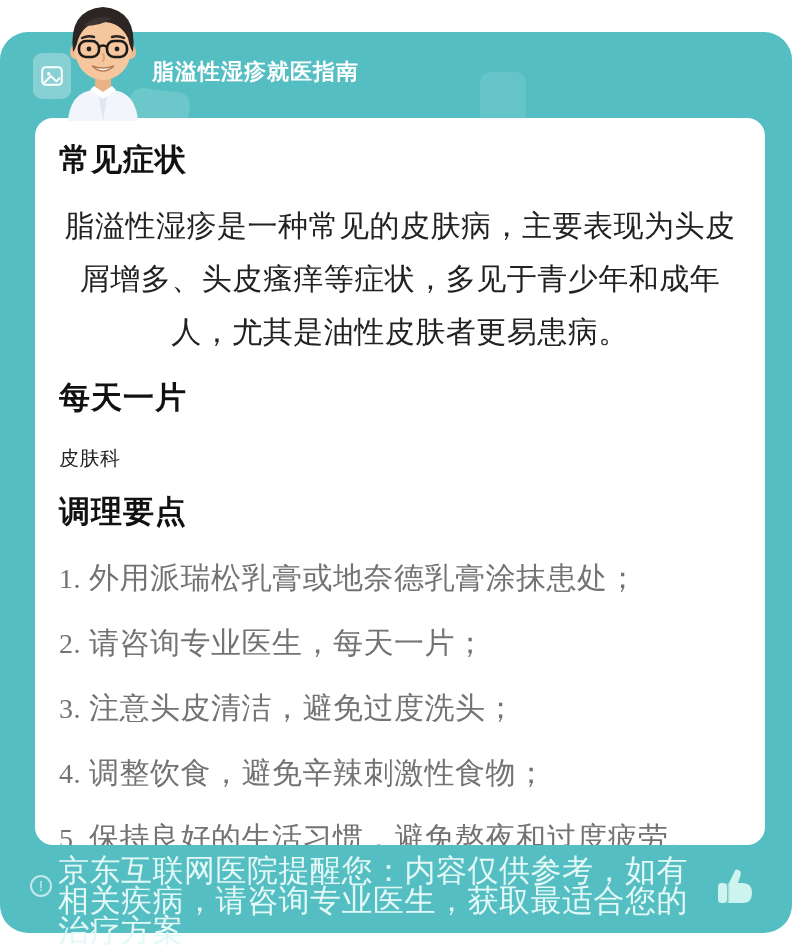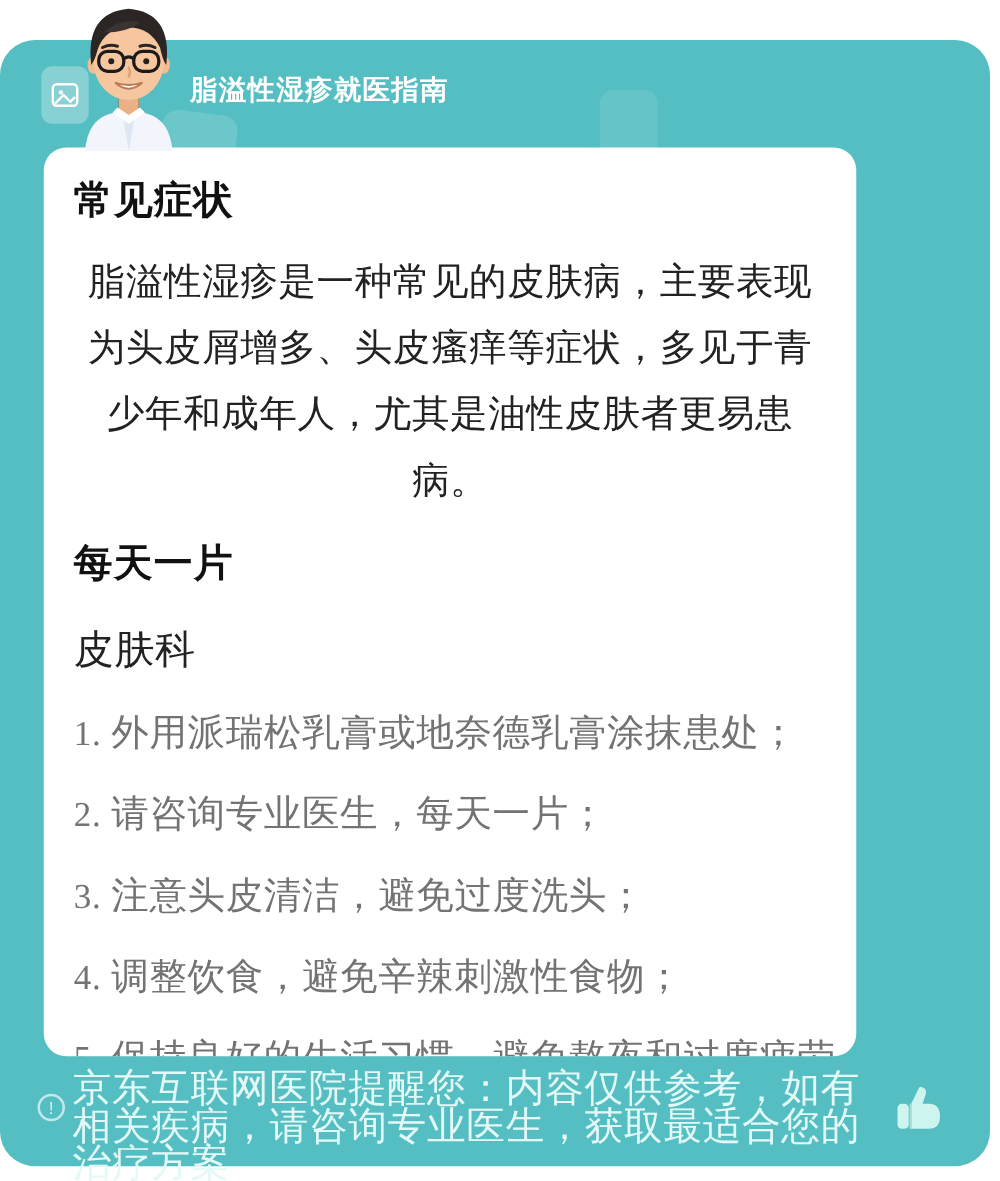--- a/index.html
+++ b/index.html
@@ -62,42 +62,42 @@
     font-weight: bold;
     color: #ffffff;
     letter-spacing: 1px;
     z-index: 6;
   }
 
   
   .card {
     position: absolute;
     left: 35px; top: 118px;
-    width: 650px; height: 727px;
+    width: 730px; height: 727px;
     background: #ffffff;
     border-radius: 18px;
     padding: 2px 24px;
     overflow: hidden;
   }
   .card h2 {
     font-size: 31px;
     font-weight: bold;
     color: #111111;
     margin: 19px 0 18px 0;
     letter-spacing: 1px;
   }
   .card .body-text {
     font-size: 30px;
     line-height: 53px;
     color: #222222;
     letter-spacing: 0.5px;
     text-align: center;
   }
   .card .dept-text {
-    font-size: 32px;
+    font-size: 20px;
     color: #222222;
     margin: 26px 0 6px 0;
     letter-spacing: 0.5px;
   }
   .advice-list { margin-top: 28px; }
   .advice-item {
     font-size: 30px;
     line-height: 33px;
     color: #737373;
     margin-bottom: 31px;
@@ -193,20 +193,21 @@
 
 <div class="page-title">脂溢性湿疹就医指南</div>
 
 <div class="card">
   <h2>常见症状</h2>
   <div class="body-text">脂溢性湿疹是一种常见的皮肤病，主要表现为头皮屑增多、头皮瘙痒等症状，多见于青少年和成年人，尤其是油性皮肤者更易患病。</div>
 
   <h2>每天一片</h2>
   <div class="dept-text">皮肤科</div>
 
+  <h2>调理要点</h2>
 
   <div class="advice-list">
     <div class="advice-item">
       <span class="num">1.</span><span>外用派瑞松乳膏或地奈德乳膏涂抹患处；</span>
     </div>
     <div class="advice-item">
       <span class="num">2.</span><span>请咨询专业医生，每天一片；</span>
     </div>
     <div class="advice-item">
       <span class="num">3.</span><span>注意头皮清洁，避免过度洗头；</span>

